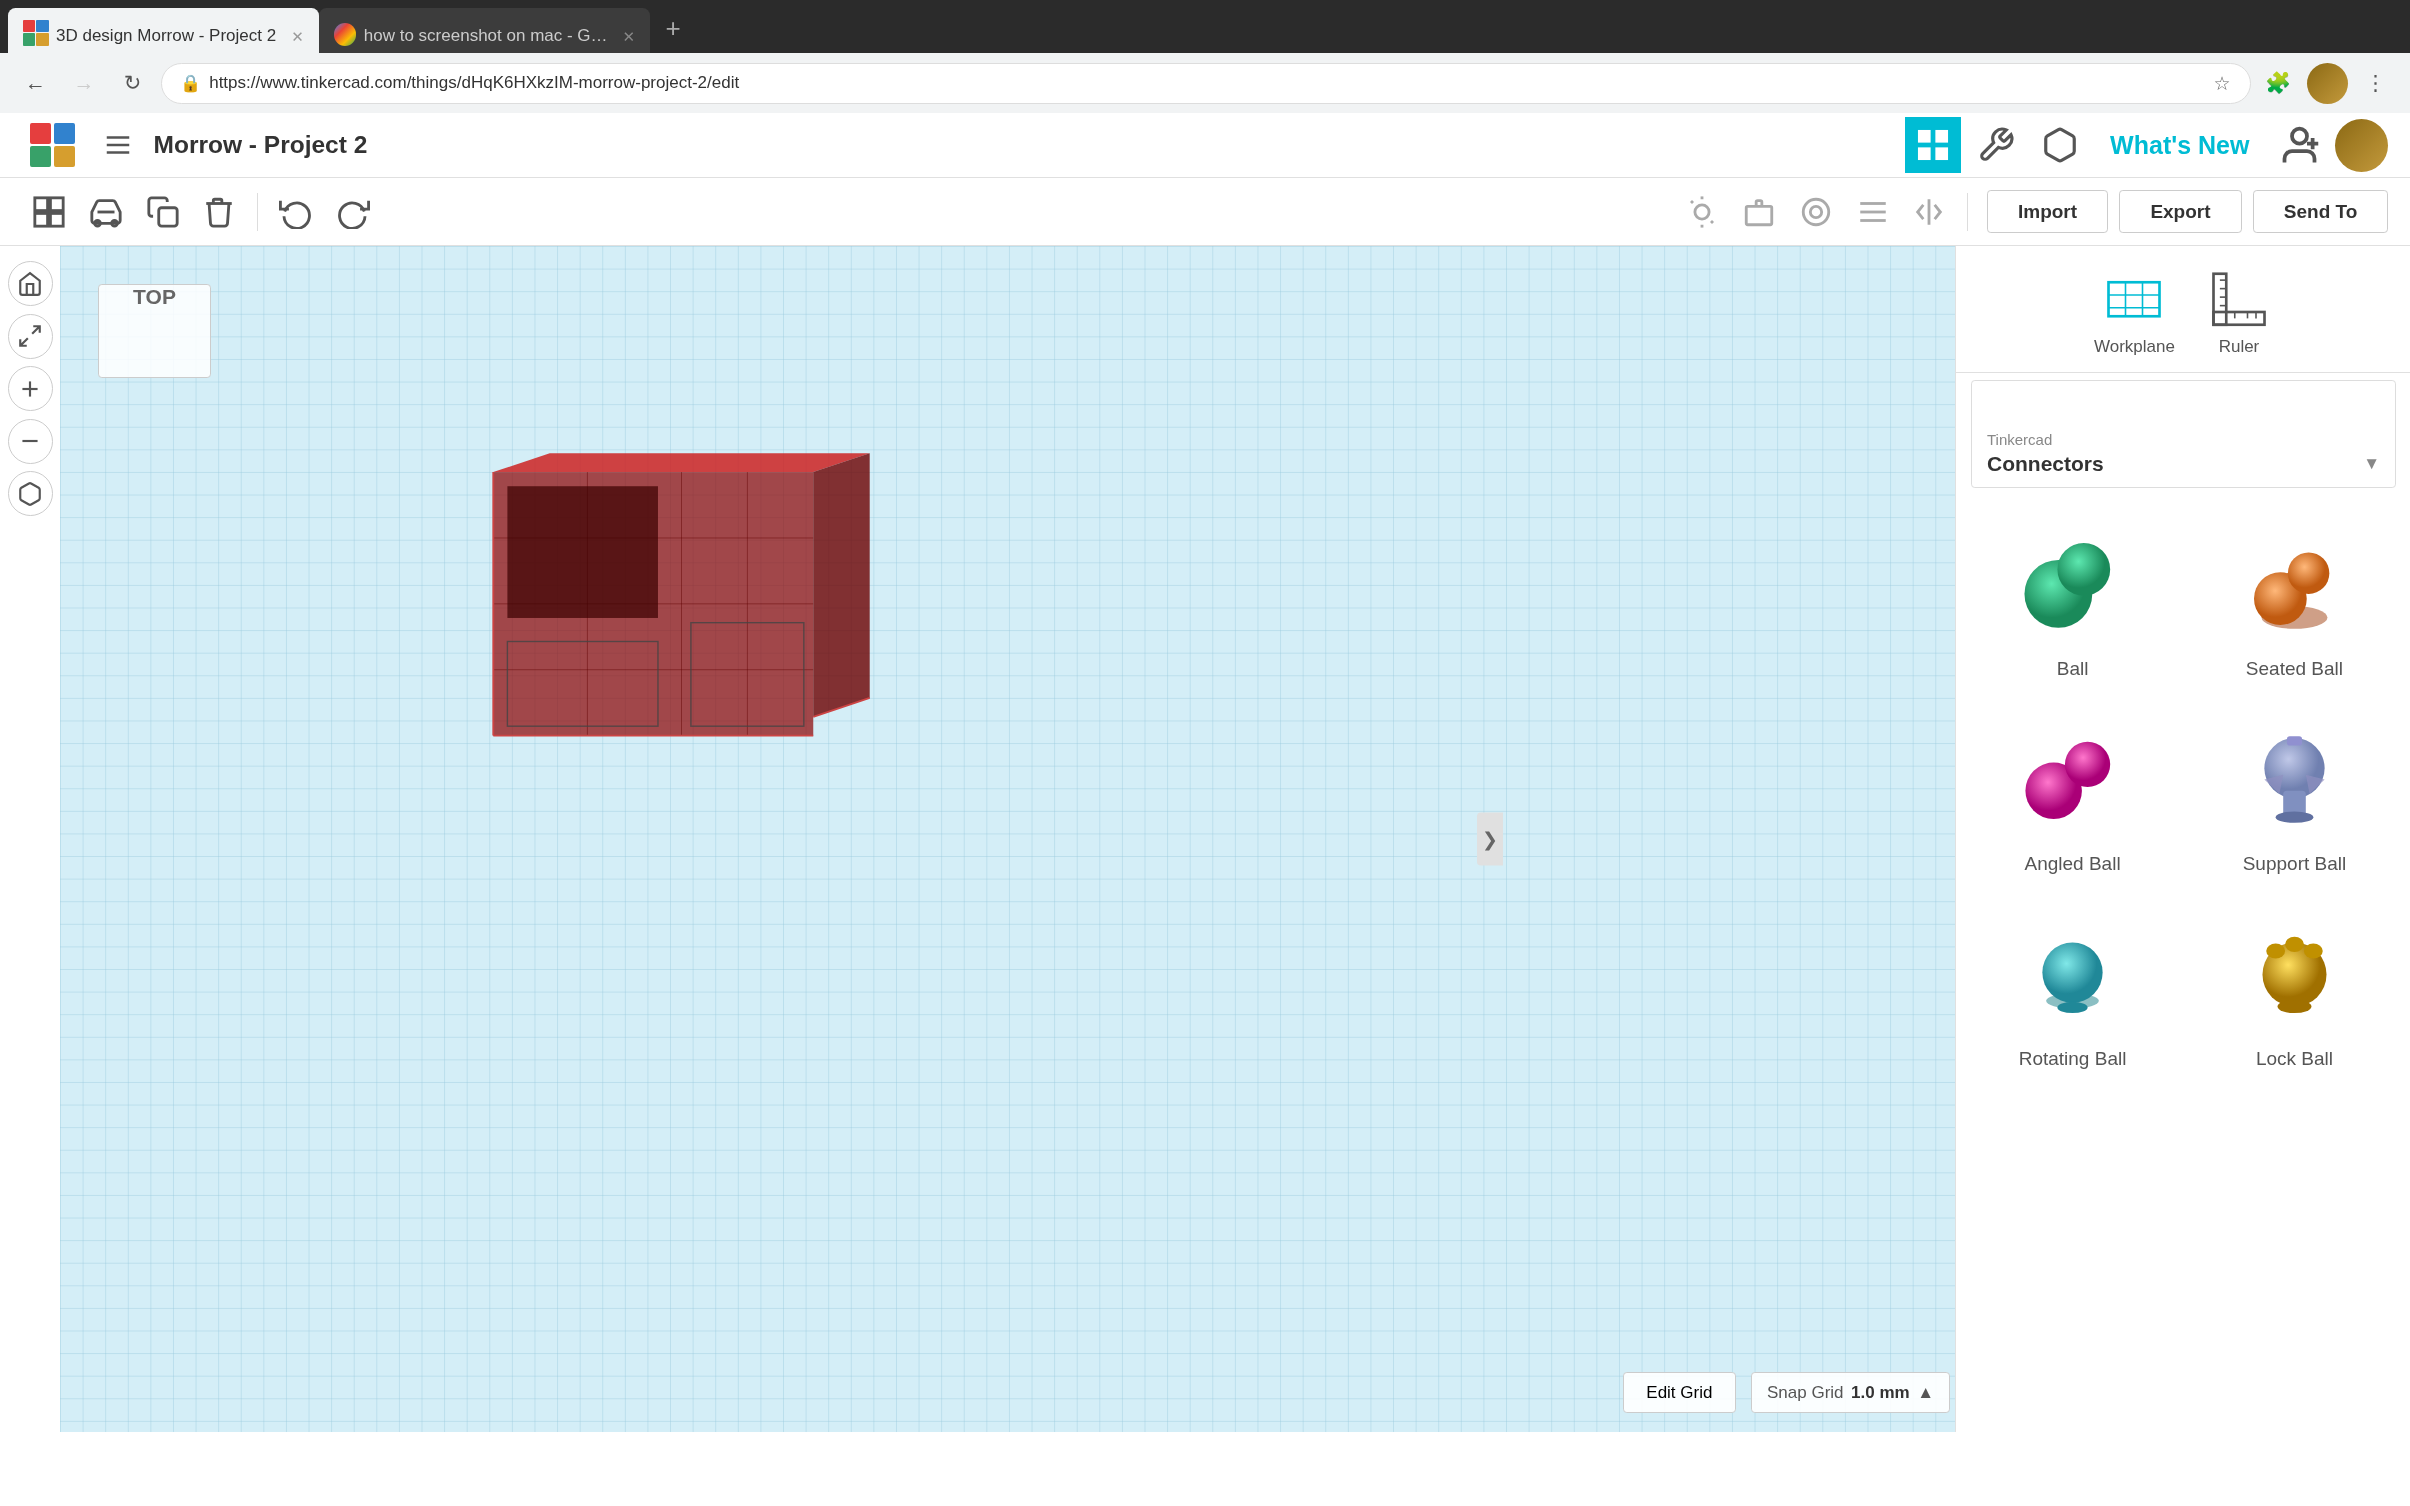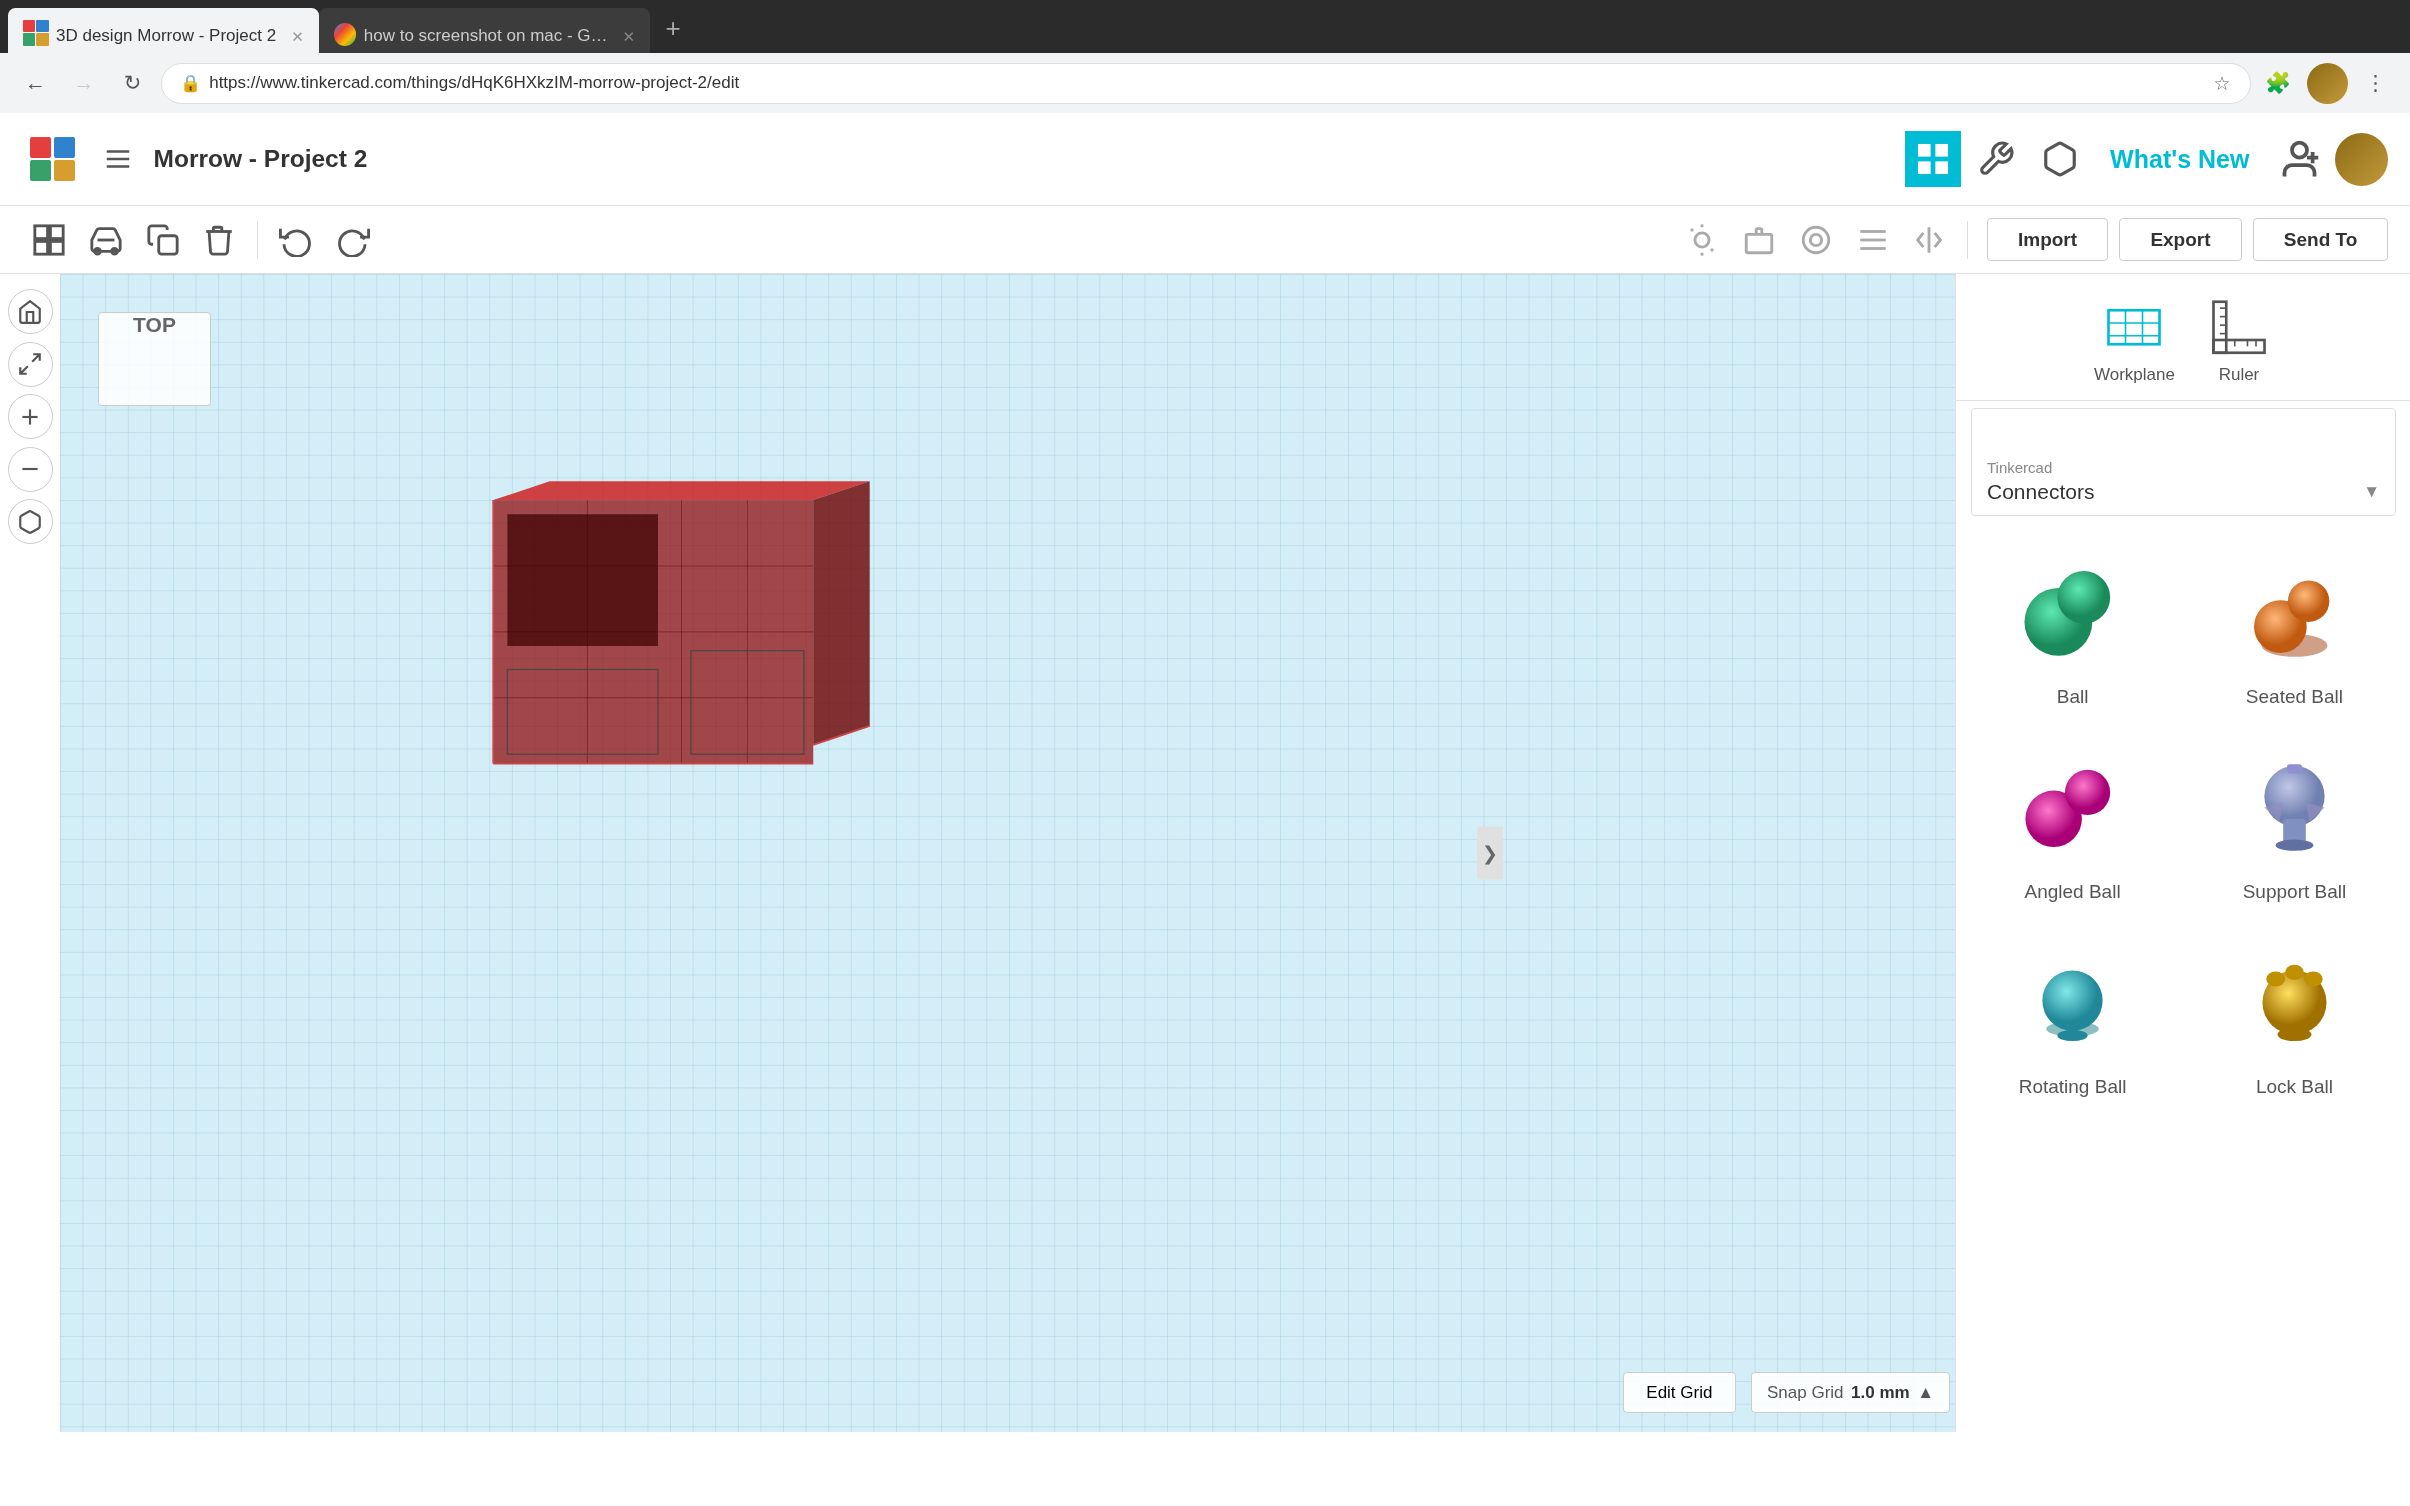--- a/index.html
+++ b/index.html
@@ -78,21 +78,21 @@
     .app-layout {
       width: 100%;
       height: calc(1507px - 75px - 53px - 60px);
       display: flex;
       flex-direction: column;
     }
 
     
     .app-header {
       width: 100%;
-      height: 93px;
+      height: 65px;
       background: #fff;
       border-bottom: 0.9px solid #e0e0e0;
       display: flex;
       align-items: center;
       padding: 0 22.6px;
       gap: 15px;
     }
     .tinkercad-logo {
       display: flex; align-items: center; justify-content: center;
       width: 60px; height: 60px;
@@ -292,21 +292,21 @@
       border-radius: 3.8px;
       padding: 11.3px 15px;
       display: flex;
       flex-direction: column;
     }
     .panel-dropdown-label {
       font-size: 15px; color: #888; margin-bottom: 3.8px; margin-top: 39px;
     }
     .panel-dropdown-value {
       display: flex; align-items: center; justify-content: space-between;
-      font-size: 21px; font-weight: 400; color: #333;
+      font-size: 21px; font-weight: 700; color: #333;
     }
     .dropdown-arrow { font-size: 17px; color: #888; }
 
     
     .shapes-grid {
       display: grid;
       grid-template-columns: 1fr 1fr;
       padding: 7.5px;
       gap: 3.8px;
       overflow-y: auto;

